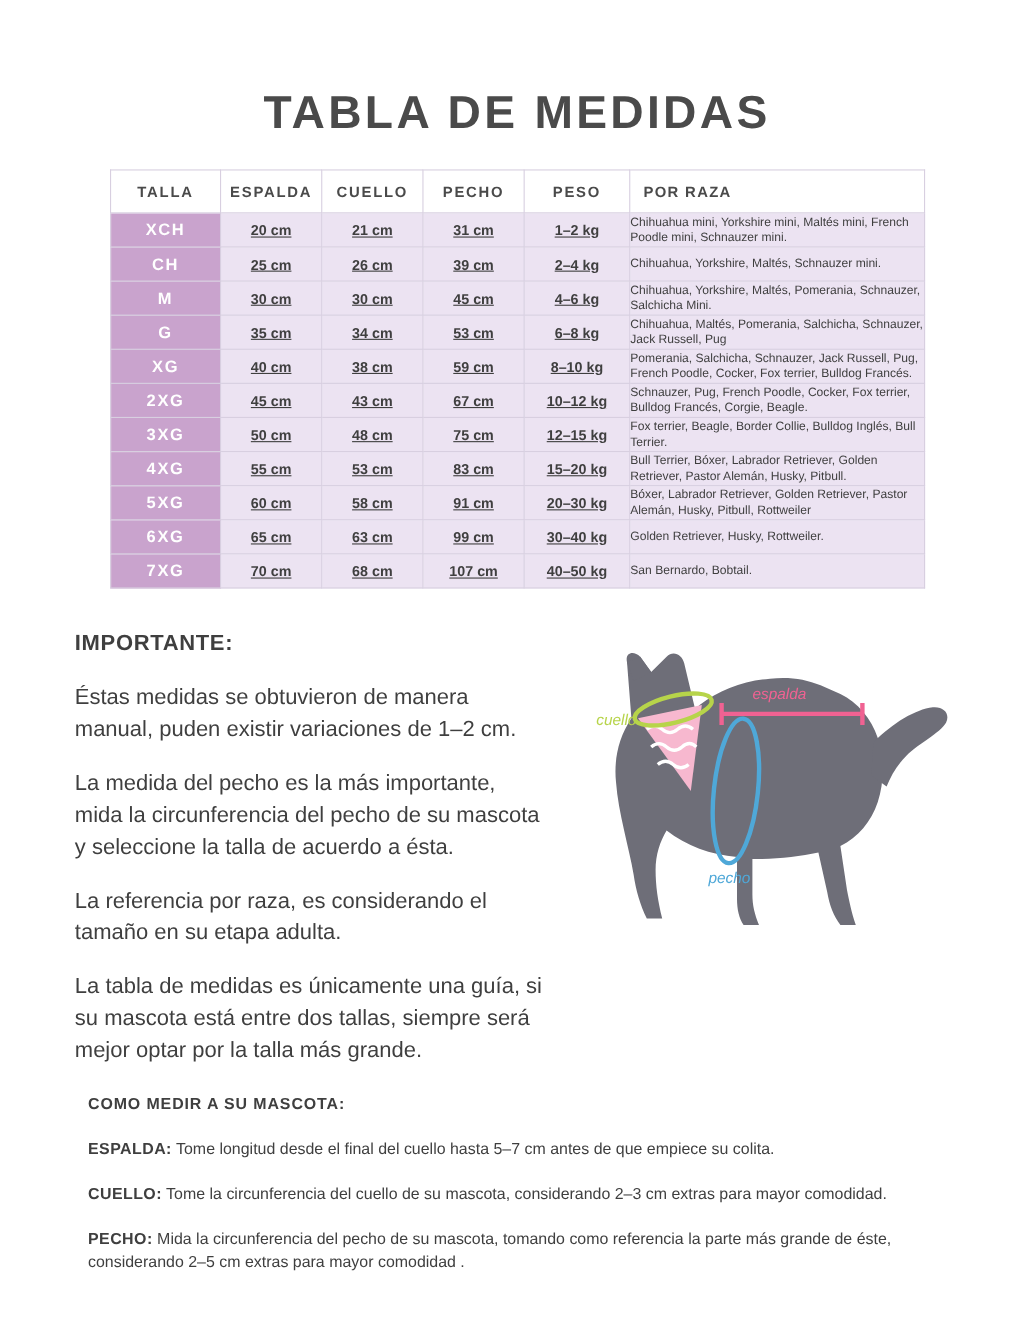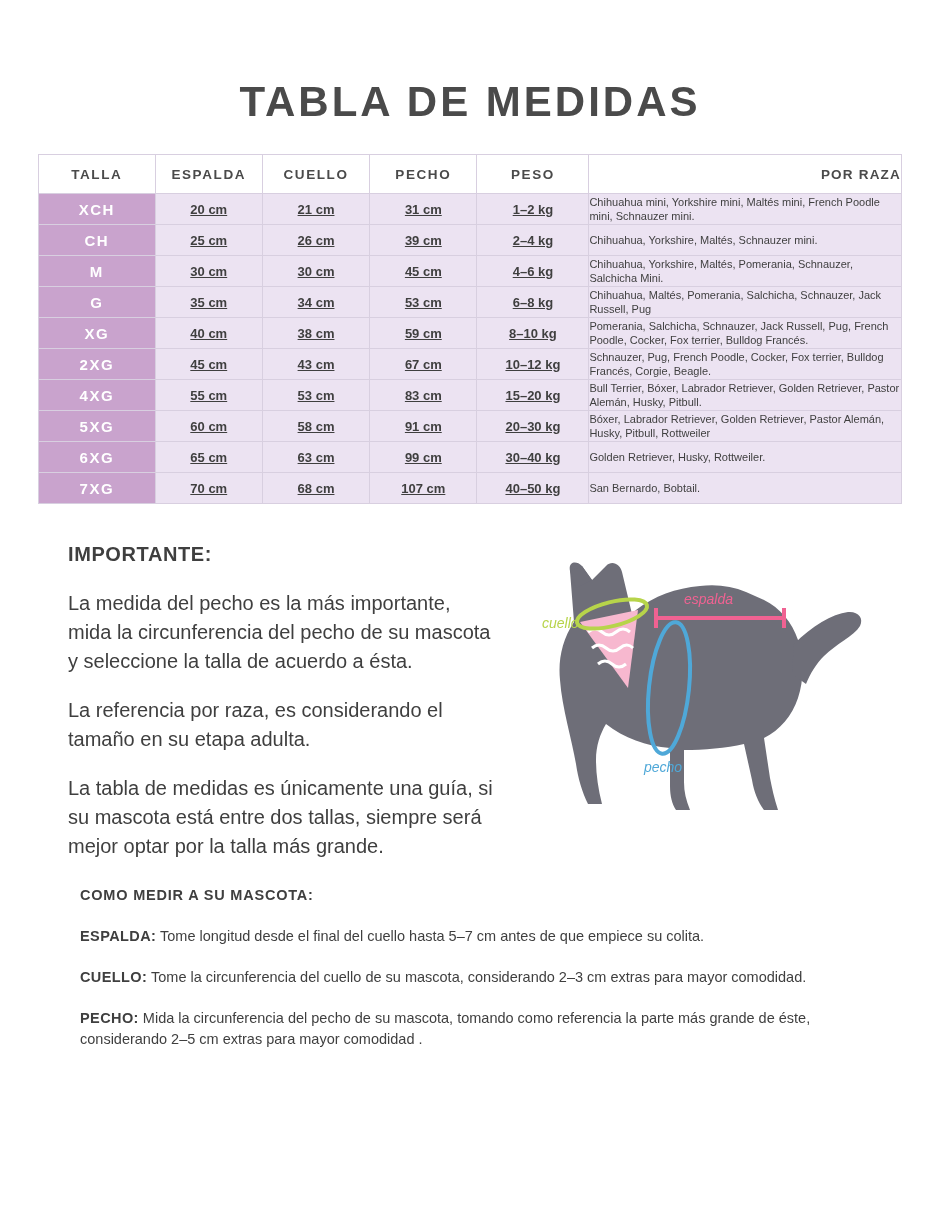--- a/index.html
+++ b/index.html
@@ -28,42 +28,42 @@
     font-weight: bold;
     letter-spacing: 3px;
     color: #4a4a4a;
     margin: 0;
     padding-top: 78px;
   }
 
   
   .table-wrap {
     margin: 28px auto 0 auto;
-    width: 864px;
+    width: 740px;
   }
   table.sizes {
     border-collapse: collapse;
     width: 100%;
     table-layout: fixed;
   }
   table.sizes th, table.sizes td {
     border: 1px solid #d8cfe0;
     padding: 0;
   }
   thead th {
     font-size: 13.5px;
     font-weight: bold;
     letter-spacing: 1.6px;
     color: #4a4a4a;
     background: #ffffff;
     height: 38px;
     text-align: center;
   }
   thead th.col-raza {
-    text-align: right;
+    text-align: left;
     padding-left: 12px;
     letter-spacing: 1.2px;
   }
   td.talla {
     background: #c9a3cd;
     color: #ffffff;
     font-size: 15px;
     font-weight: bold;
     letter-spacing: 1.5px;
     text-align: center;
@@ -217,20 +217,28 @@
         </tr>
         <tr>
           <td class="talla">2XG</td>
           <td class="num">45 cm</td>
           <td class="num">43 cm</td>
           <td class="num">67 cm</td>
           <td class="num">10–12 kg</td>
           <td class="raza">Schnauzer, Pug, French Poodle, Cocker, Fox terrier, Bulldog Francés, Corgie, Beagle.</td>
         </tr>
         <tr>
+          <td class="talla">3XG</td>
+          <td class="num">50 cm</td>
+          <td class="num">48 cm</td>
+          <td class="num">75 cm</td>
+          <td class="num">12–15 kg</td>
+          <td class="raza">Fox terrier, Beagle, Border Collie, Bulldog Inglés, Bull Terrier.</td>
+        </tr>
+        <tr>
           <td class="talla">4XG</td>
           <td class="num">55 cm</td>
           <td class="num">53 cm</td>
           <td class="num">83 cm</td>
           <td class="num">15–20 kg</td>
           <td class="raza">Bull Terrier, Bóxer, Labrador Retriever, Golden Retriever, Pastor Alemán, Husky, Pitbull.</td>
         </tr>
         <tr>
           <td class="talla">5XG</td>
           <td class="num">60 cm</td>
@@ -255,20 +263,21 @@
           <td class="num">40–50 kg</td>
           <td class="raza">San Bernardo, Bobtail.</td>
         </tr>
       </tbody>
     </table>
   </div>
 
   <div class="lower">
     <div class="left-col">
       <p class="important-head">IMPORTANTE:</p>
+      <p>Éstas medidas se obtuvieron de manera manual, puden existir variaciones de 1–2 cm.</p>
       <p>La medida del pecho es la más importante, mida la circunferencia del pecho de su mascota y seleccione la talla de acuerdo a ésta.</p>
       <p>La referencia por raza, es considerando el tamaño en su etapa adulta.</p>
       <p>La tabla de medidas es únicamente una guía, si su mascota está entre dos tallas, siempre será mejor optar por la talla más grande.</p>
     </div>
 
     <div class="dog-wrap">
       <svg viewBox="0 0 356 288" width="356" height="288">
 
         <g>
           <path fill="#6e6e78" d="M34,23 L38,74 C26,92 22,112 24,132 C26,160 36,192 40,216

